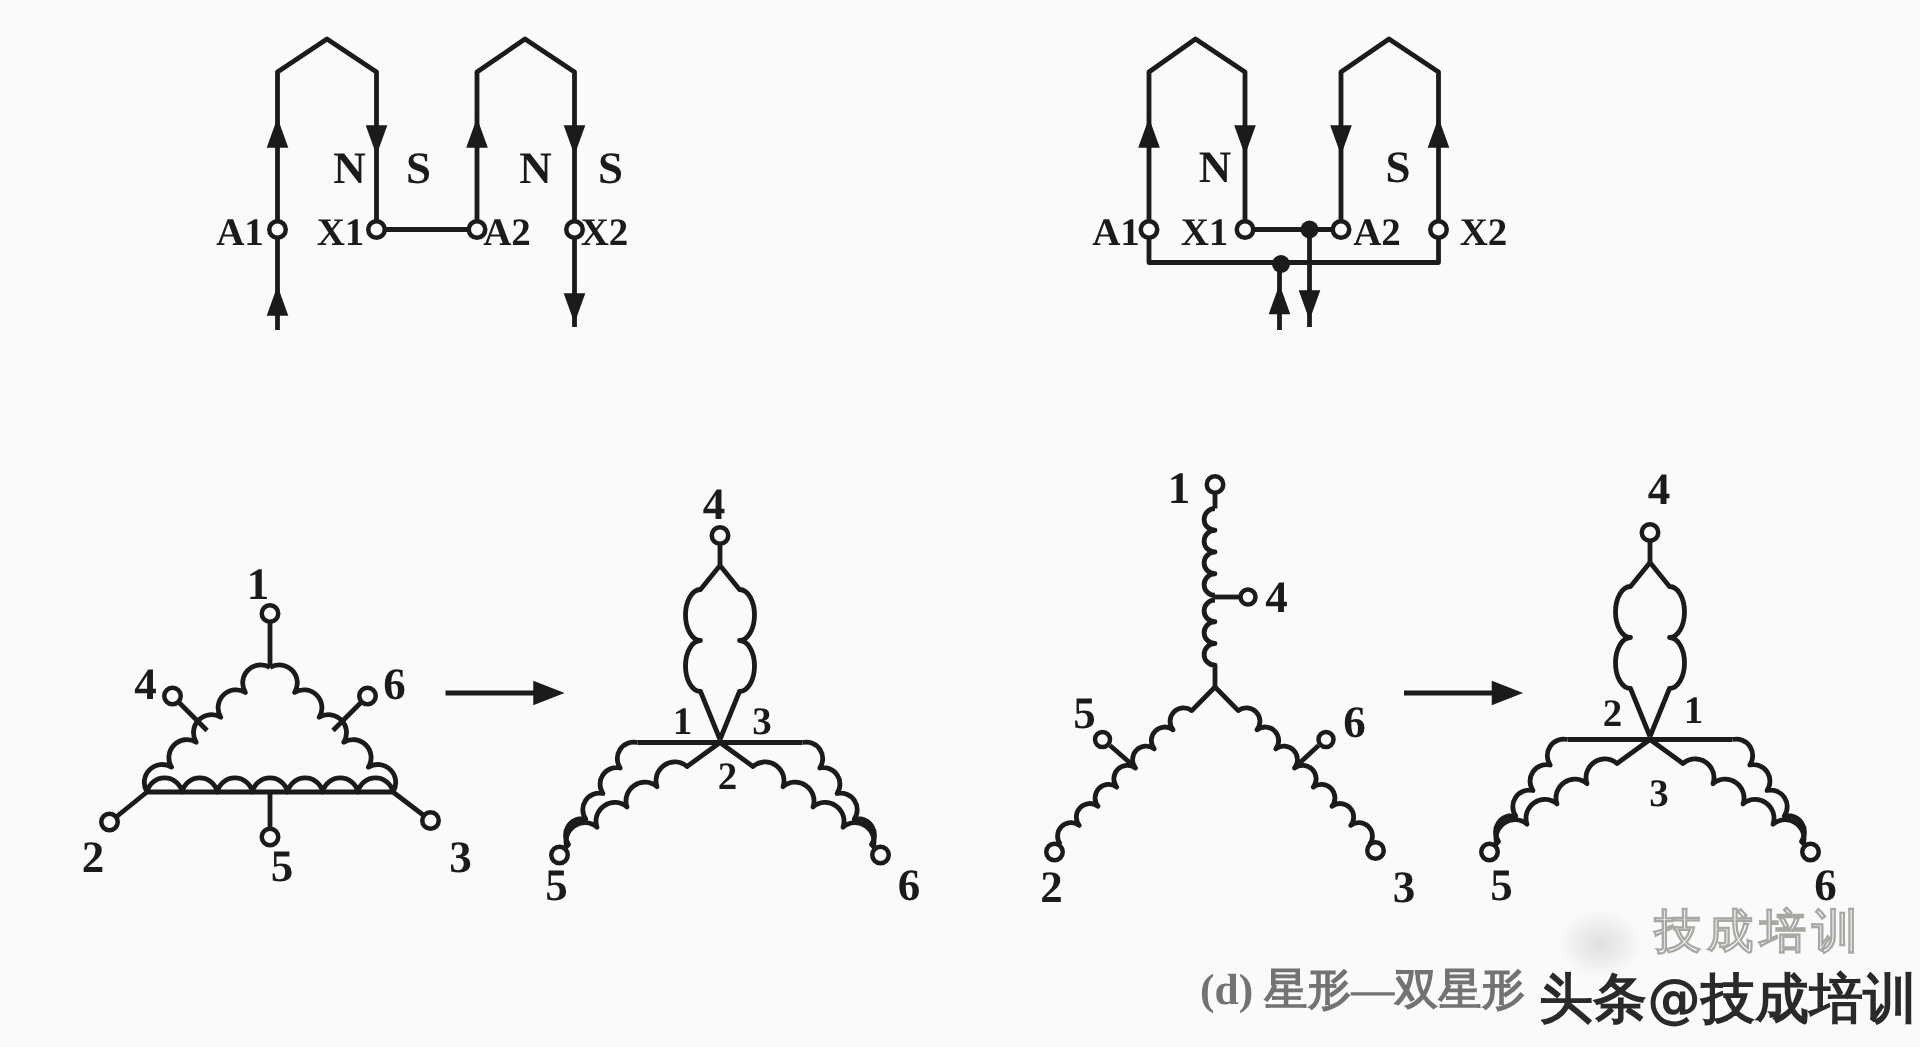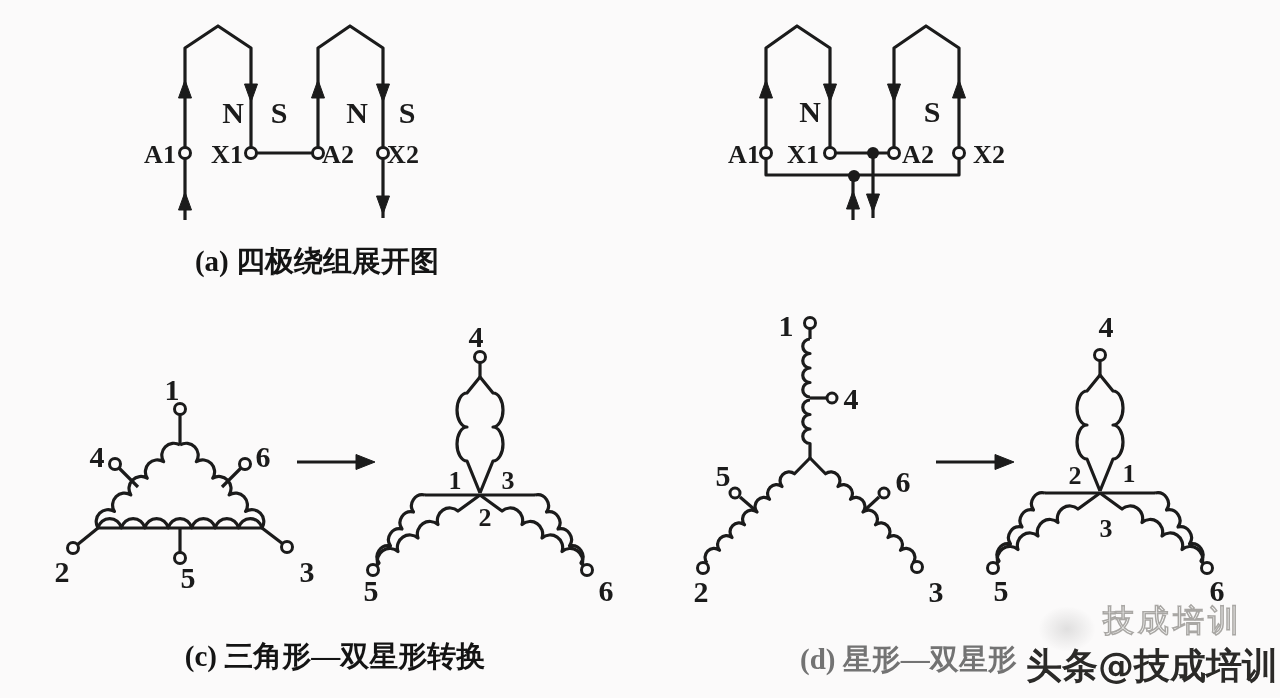--- a/index.html
+++ b/index.html
@@ -148,21 +148,20 @@
   </svg>
 
   <span class="lbl s26" style="left:160px;top:155px">A1</span>
   <span class="lbl s26" style="left:227px;top:155px">X1</span>
   <span class="lbl s26" style="left:338px;top:155px">A2</span>
   <span class="lbl s26" style="left:403px;top:155px">X2</span>
   <span class="lbl s30" style="left:233px;top:113px">N</span>
   <span class="lbl s30" style="left:279px;top:113px">S</span>
   <span class="lbl s30" style="left:357px;top:113px">N</span>
   <span class="lbl s30" style="left:407px;top:113px">S</span>
-  <span class="cap" style="left:317px;top:262px">(a) 四极绕组展开图</span>
 
   <span class="lbl s26" style="left:744px;top:155px">A1</span>
   <span class="lbl s26" style="left:803px;top:155px">X1</span>
   <span class="lbl s26" style="left:918px;top:155px">A2</span>
   <span class="lbl s26" style="left:989px;top:155px">X2</span>
   <span class="lbl s30" style="left:810px;top:112px">N</span>
   <span class="lbl s30" style="left:932px;top:112px">S</span>
 
   <span class="lbl s30" style="left:172px;top:390px">1</span>
   <span class="lbl s30" style="left:97px;top:457px">4</span>
@@ -170,21 +169,20 @@
   <span class="lbl s30" style="left:62px;top:572px">2</span>
   <span class="lbl s30" style="left:307px;top:572px">3</span>
   <span class="lbl s30" style="left:188px;top:578px">5</span>
 
   <span class="lbl s30" style="left:476px;top:337px">4</span>
   <span class="lbl s26" style="left:455px;top:481px">1</span>
   <span class="lbl s26" style="left:508px;top:481px">3</span>
   <span class="lbl s26" style="left:485px;top:518px">2</span>
   <span class="lbl s30" style="left:371px;top:591px">5</span>
   <span class="lbl s30" style="left:606px;top:591px">6</span>
-  <span class="cap" style="left:335px;top:657px">(c) 三角形—双星形转换</span>
 
   <span class="lbl s30" style="left:786px;top:326px">1</span>
   <span class="lbl s30" style="left:851px;top:399px">4</span>
   <span class="lbl s30" style="left:723px;top:476px">5</span>
   <span class="lbl s30" style="left:903px;top:482px">6</span>
   <span class="lbl s30" style="left:701px;top:592px">2</span>
   <span class="lbl s30" style="left:936px;top:592px">3</span>
 
   <span class="lbl s30" style="left:1106px;top:327px">4</span>
   <span class="lbl s26" style="left:1075px;top:476px">2</span>

